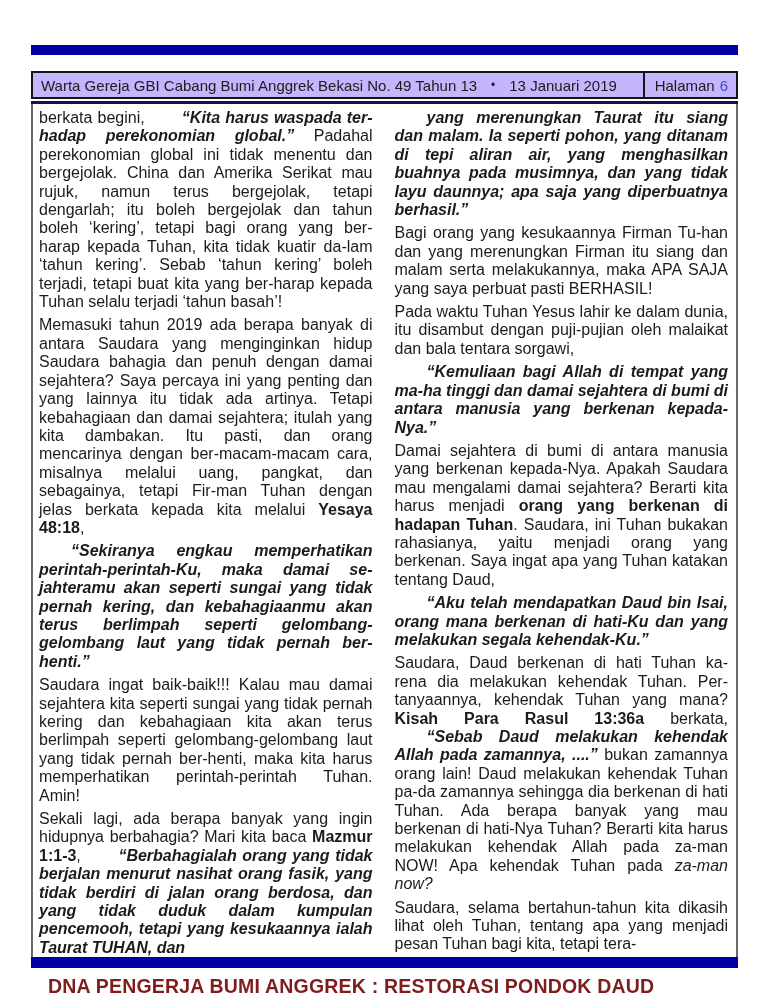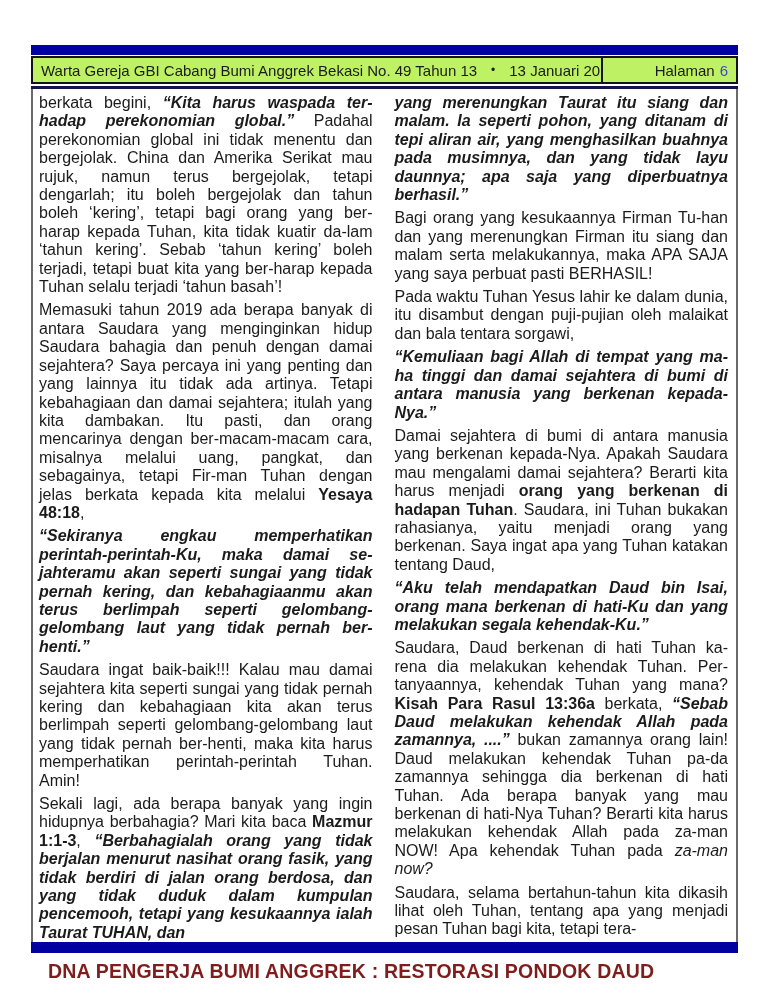--- a/index.html
+++ b/index.html
@@ -10,41 +10,41 @@
     --sideline:#6a6a6a;
   }
   *{box-sizing:border-box;margin:0;padding:0;}
   html,body{width:768px;height:1004px;overflow:hidden;background:#ffffff;}
   body{font-family:"Liberation Sans", sans-serif;color:var(--ink);}
   .page{position:absolute;left:31px;top:45px;width:707px;}
   .top-bar{height:10px;background:var(--navy);}
   .header-row{
     display:flex;align-items:stretch;
     border:2px solid var(--rule);
-    background:#bef264;height:28px;margin-top:1px;
+    background:#c4b5fd;height:28px;margin-top:16px;
     font-size:15px;
   }
   .header-left{flex:1;display:flex;align-items:center;padding-left:8px;white-space:nowrap;overflow:hidden;}
   .header-left .bullet{margin:0 14px;font-size:12px;}
-  .header-right{width:135px;border-left:2px solid var(--rule);display:flex;align-items:center;justify-content:flex-end;padding-right:8px;}
+  .header-right{width:93px;border-left:2px solid var(--rule);display:flex;align-items:center;justify-content:flex-end;padding-right:8px;}
   .header-right .num{color:var(--pagenum);margin-left:5px;}
   .thick-rule{height:3px;background:#14144a;margin-top:2px;}
   .content{
     display:flex;gap:22px;
     border-left:2px solid var(--sideline);
     border-right:2px solid var(--sideline);
     padding:5px 8px 0 6px;
     height:853px;overflow:hidden;
   }
   .col{flex:1;min-width:0;font-size:16px;line-height:18.4px;text-align:justify;}
   .para{margin:0 0 5px 0;}
   .run-normal{}
   .run-bold{font-weight:bold;}
   .run-italic{font-style:italic;}
-  .run-bold-italic{font-weight:bold;font-style:italic;}
+  .run-bold-italic{font-weight:bold;font-style:italic;margin-left:32px;}
   .bottom-bar{height:11px;background:var(--navy);}
   .footer-text{
     margin:7px 0 0 17px;
     font-size:19.5px;font-weight:bold;color:#7f1d1d;
     letter-spacing:0.2px;white-space:nowrap;
   }
 </style>
 </head>
 <body>
 

